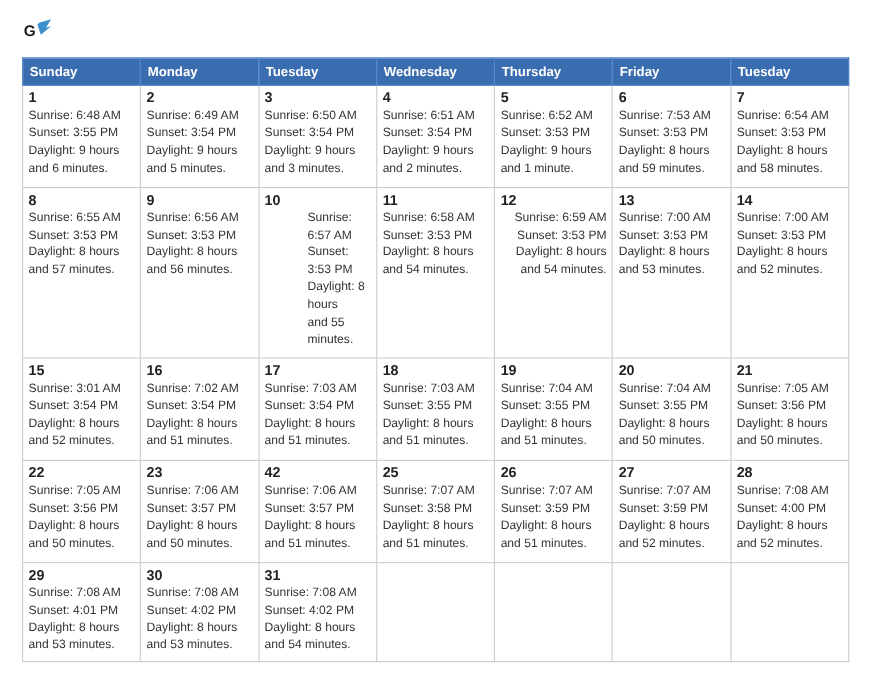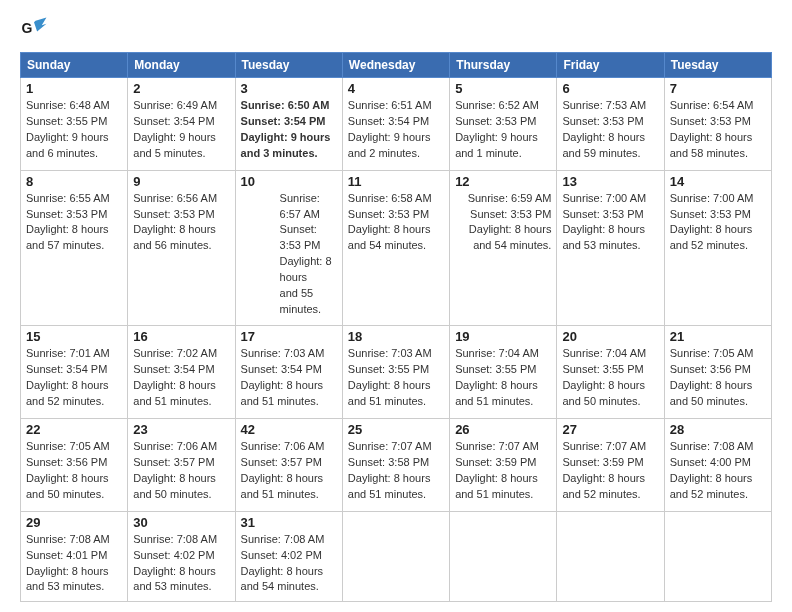--- a/index.html
+++ b/index.html
@@ -147,21 +147,21 @@
           </td>
           <td>
             <span class="day-num">2</span>
             <div class="day-info" style="white-space: pre-line;">Sunrise: 6:49 AM
 Sunset: 3:54 PM
 Daylight: 9 hours
 and 5 minutes.</div>
           </td>
           <td>
             <span class="day-num">3</span>
-            <div class="day-info" style="white-space: pre-line; font-weight: bold;">Sunrise: 6:50 AM
+            <div class="day-info" style="white-space: pre-line;">Sunrise: 6:50 AM
 Sunset: 3:54 PM
 Daylight: 9 hours
 and 3 minutes.</div>
           </td>
           <td>
             <span class="day-num">4</span>
             <div class="day-info" style="white-space: pre-line;">Sunrise: 6:51 AM
 Sunset: 3:54 PM
 Daylight: 9 hours
 and 2 minutes.</div>
@@ -235,21 +235,21 @@
             <span class="day-num">14</span>
             <div class="day-info" style="white-space: pre-line;">Sunrise: 7:00 AM
 Sunset: 3:53 PM
 Daylight: 8 hours
 and 52 minutes.</div>
           </td>
         </tr>
         <tr>
           <td>
             <span class="day-num">15</span>
-            <div class="day-info" style="white-space: pre-line;">Sunrise: 7:01 AM
+            <div class="day-info" style="white-space: pre-line;">Sunrise: 3:01 AM
 Sunset: 3:54 PM
 Daylight: 8 hours
 and 52 minutes.</div>
           </td>
           <td>
             <span class="day-num">16</span>
             <div class="day-info" style="white-space: pre-line;">Sunrise: 7:02 AM
 Sunset: 3:54 PM
 Daylight: 8 hours
 and 51 minutes.</div>

